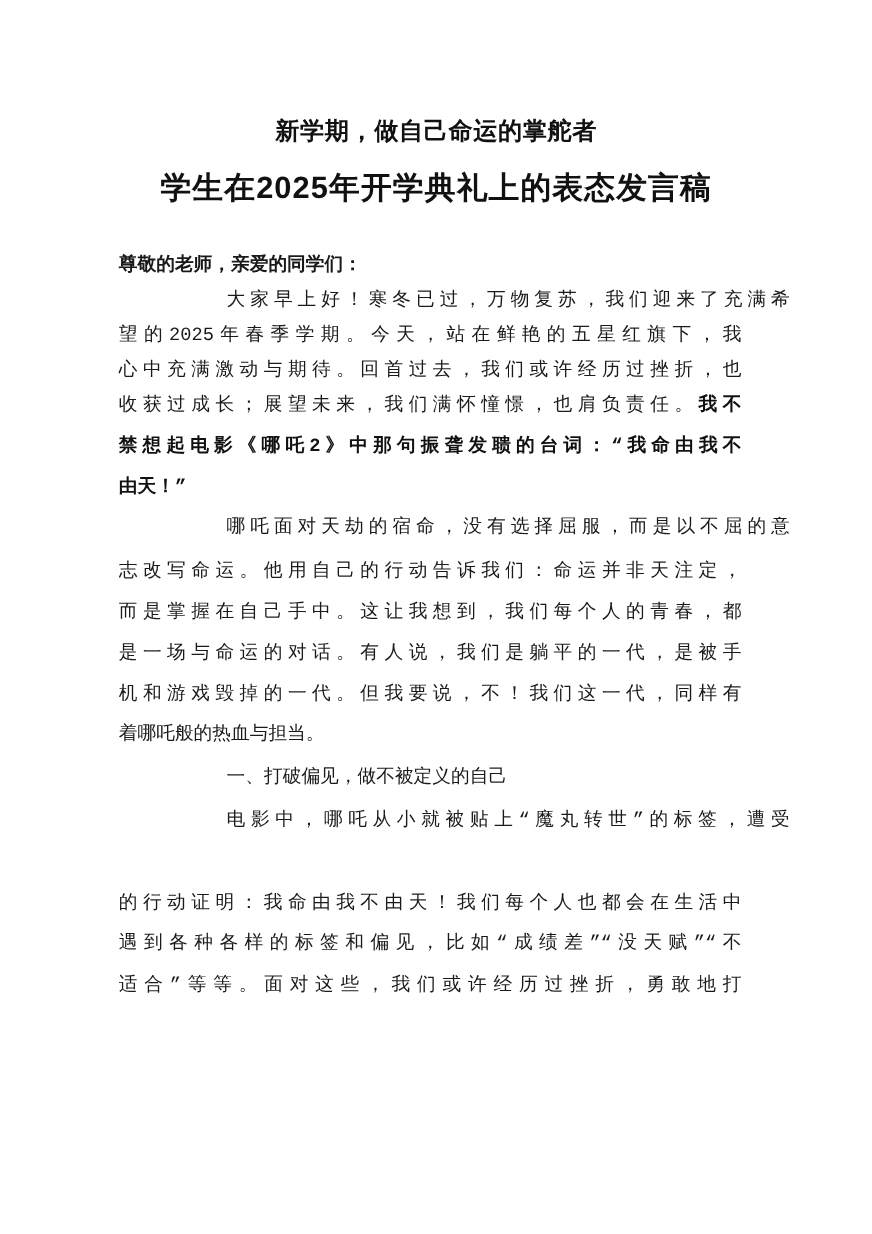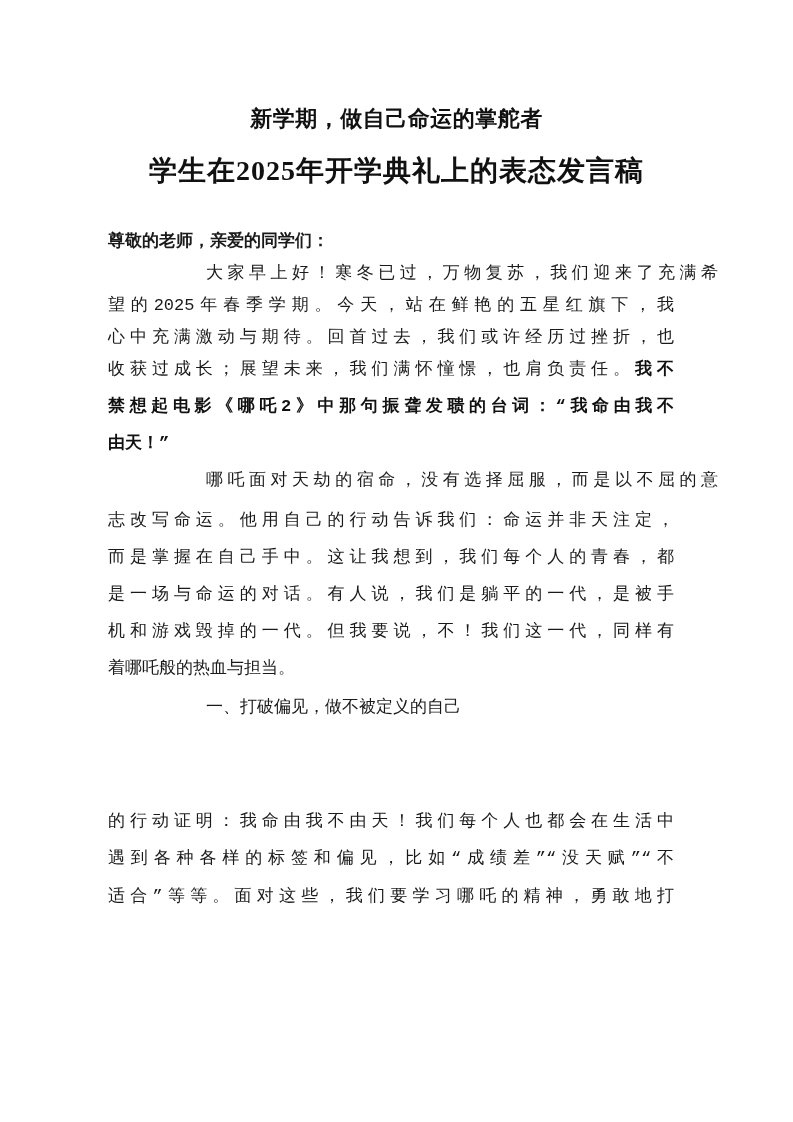--- a/index.html
+++ b/index.html
@@ -4,21 +4,21 @@
 <style>
   html, body { margin:0; padding:0; background:#ffffff; }
   body { width:793px; height:1122px; position:relative; overflow:hidden; color:#111; }
   .page { position:absolute; left:0; top:0; width:793px; height:1122px; background:#fff; }
   .subtitle {
     position:absolute; left:0; width:793px; top:104px; text-align:center;
     font-family:"DejaVu Serif", serif; font-weight:bold; font-size:22px; letter-spacing:0.5px; color:#111;
   }
   .title {
     position:absolute; left:0; width:793px; top:152px; text-align:center;
-    font-family:Liberation Serif, serif; font-weight:bold; font-size:28px; letter-spacing:1px; color:#111;
+    font-family:Liberation Sans, sans-serif; font-weight:bold; font-size:28px; letter-spacing:1px; color:#111;
   }
   .line {
     position:absolute; left:108px; width:566px; height:30px;
     font-family:Liberation Mono, monospace; font-size:17px; line-height:30px;
     white-space:nowrap; text-align:justify; text-align-last:justify; color:#1a1a1a;
   }
   .line.last { text-align-last:left; }
   .line.indent { left:162px; width:512px;margin-left:44px; }
   .bold { font-weight:bold; color:#111; }
   .greet { font-weight:bold; }
@@ -41,16 +41,17 @@
 
   <div class="line indent" style="top:466px">哪吒面对天劫的宿命，没有选择屈服，而是以不屈的意</div>
   <div class="line" style="top:506px">志改写命运。他用自己的行动告诉我们：命运并非天注定，</div>
   <div class="line" style="top:543px">而是掌握在自己手中。这让我想到，我们每个人的青春，都</div>
   <div class="line" style="top:580px">是一场与命运的对话。有人说，我们是躺平的一代，是被手</div>
   <div class="line last" style="top:654px">着哪吒般的热血与担当。</div>
   <div class="line" style="top:617px">机和游戏毁掉的一代。但我要说，不！我们这一代，同样有</div>
 
   <div class="line indent last" style="top:693px">一、打破偏见，做不被定义的自己</div>
 
+  <div class="line indent" style="top:732px">电影中，哪吒从小就被贴上“魔丸转世”的标签，遭受</div>
   <div class="line" style="top:807px">的行动证明：我命由我不由天！我们每个人也都会在生活中</div>
   <div class="line" style="top:844px">遇到各种各样的标签和偏见，比如“成绩差”“没天赋”“不</div>
-  <div class="line" style="top:882px">适合”等等。面对这些，我们要学习哪吒的精神，勇敢地打</div>
+  <div class="line" style="top:882px">适合”等等。面对这些，我们或许经历过挫折，勇敢地打</div>
 </div>
 
 </body></html>

